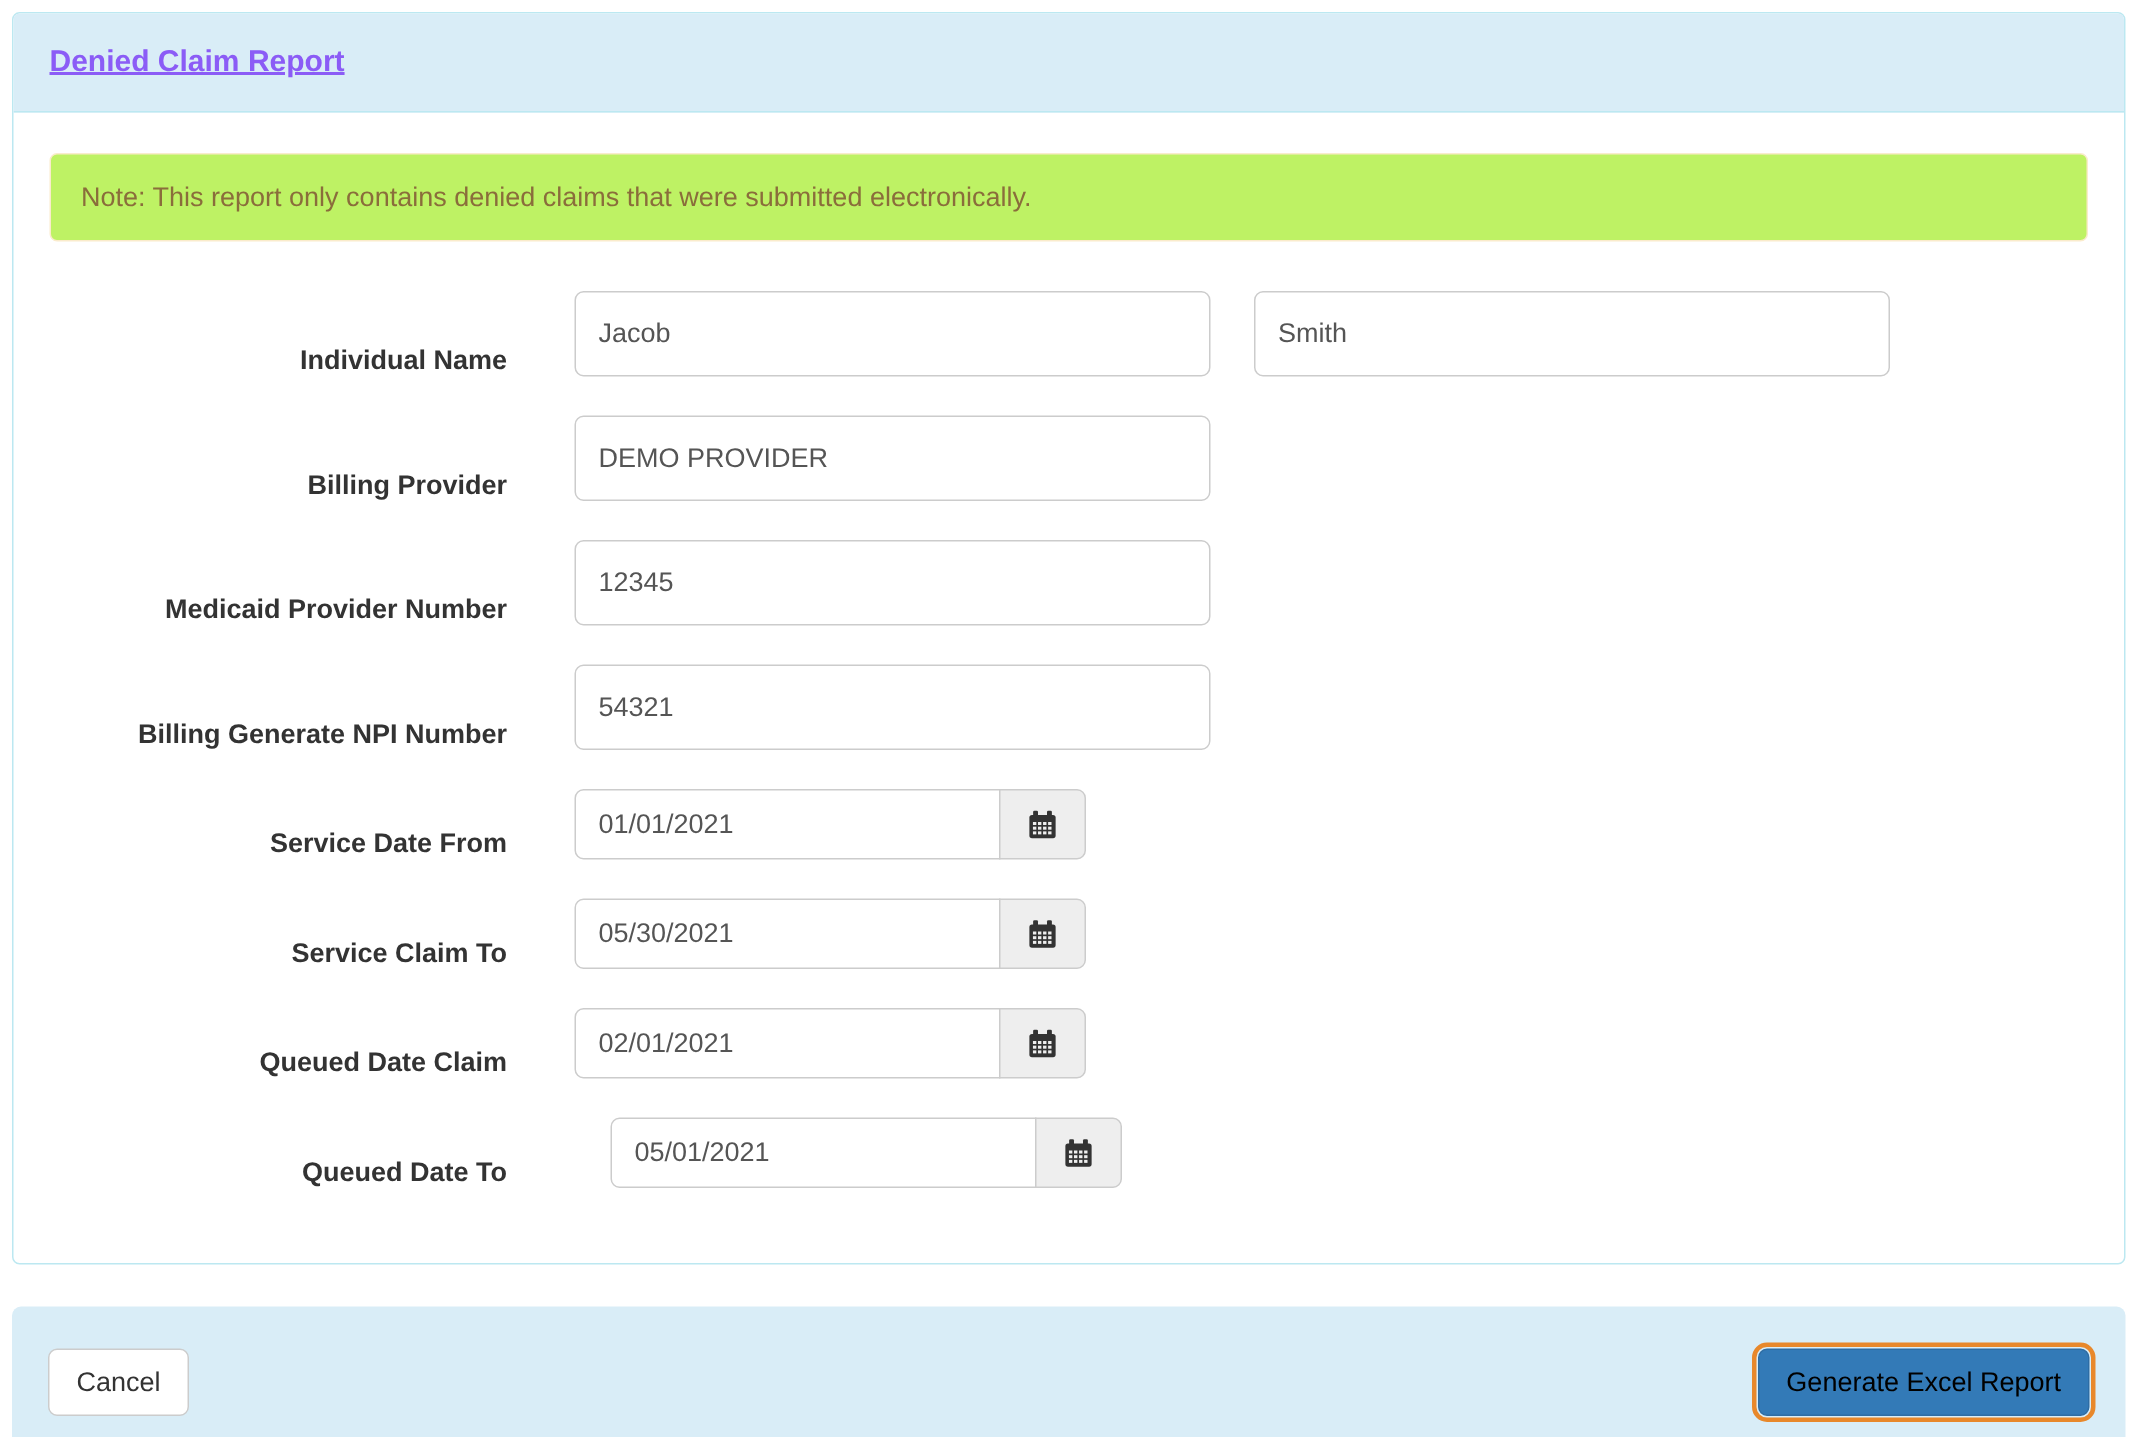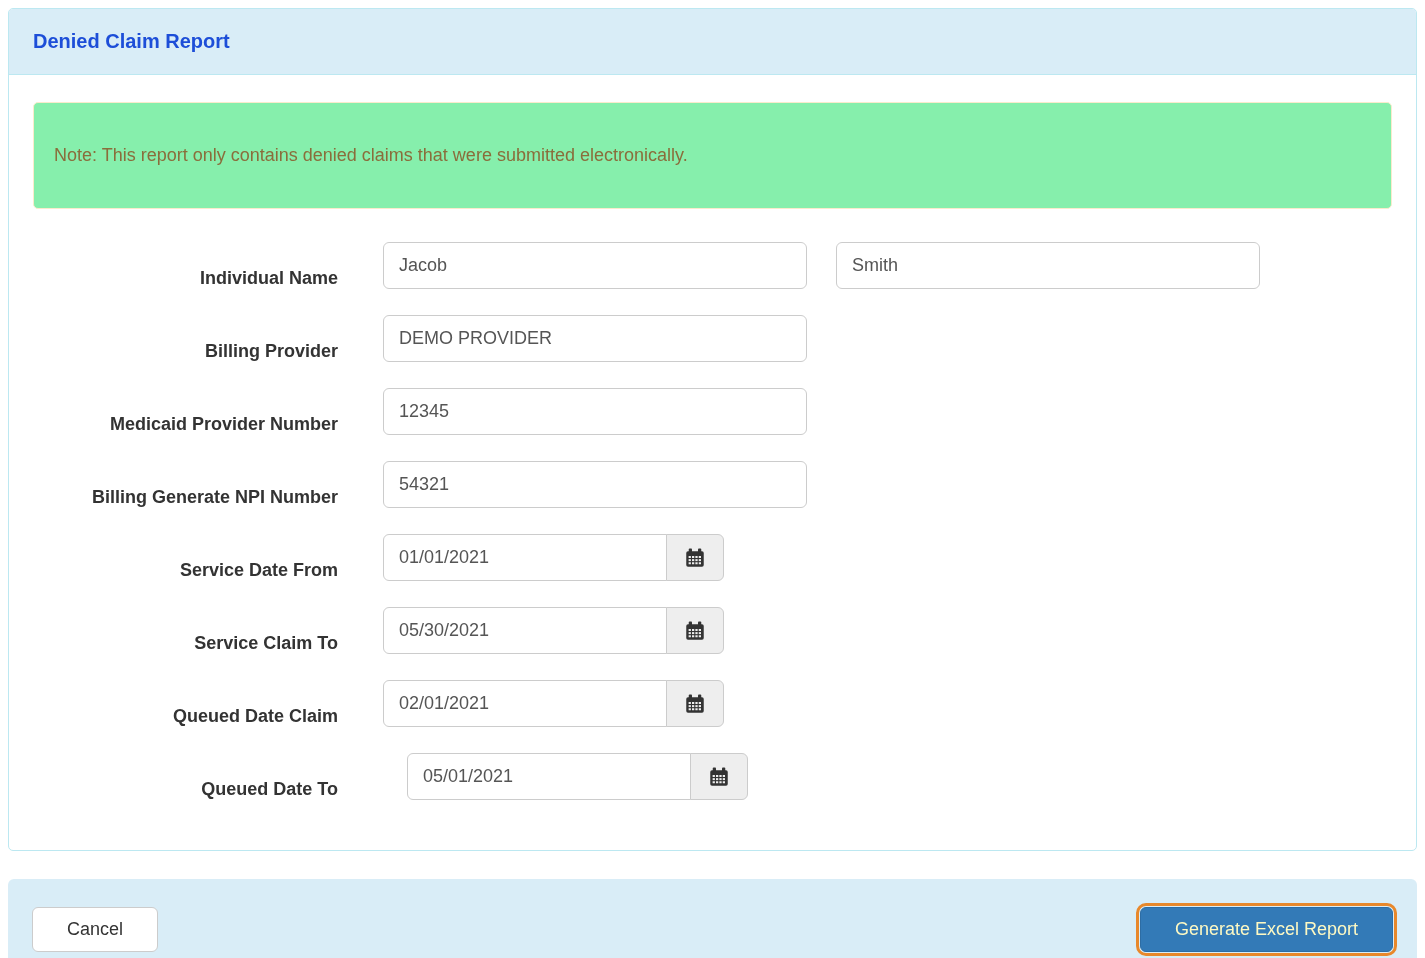--- a/index.html
+++ b/index.html
@@ -16,36 +16,37 @@
     border-radius: 5px;
     overflow: hidden;
     margin-bottom: 28px;
   }
   .panel-heading {
     background: #d9edf7;
     border-bottom: 1px solid #bce8f1;
     padding: 21px 24px;
   }
   .panel-title {
-    color: #1d4ed8;
+    color: #8b5cf6;
     font-size: 20px;
     font-weight: bold;
+    text-decoration: underline;
   }
   .panel-body {
     padding: 27px 24px 50px 24px;
   }
 
   
   .alert-note {
-    background: #86efac;
+    background: #bef264;
     border: 1px solid #faebcc;
     border-radius: 5px;
     color: #8a6d3b;
     font-size: 18px;
-    padding: 42px 20px;
+    padding: 18px 20px;
     margin-bottom: 33px;
   }
 
   
   .form-row {
     display: flex;
     align-items: flex-end;
     margin-bottom: 26px;
   }
   .form-row:last-child { margin-bottom: 0; gap: 24px; }
@@ -54,21 +55,21 @@
     text-align: right;
     font-size: 18px;
     font-weight: bold;
     color: #333;
     padding-top: 11px;
     margin-right: 45px;
     flex: none;
   }
   .text-input {
     width: 424px;
-    height: 47px;
+    height: 57px;
     border: 1px solid #ccc;
     border-radius: 6px;
     padding: 6px 15px;
     font-size: 18px;
     font-family: "Liberation Sans", sans-serif;
     color: #555;
     background: #fff;
     outline: none;
     flex: none;
   }
@@ -110,32 +111,32 @@
     height: 100px;
     padding: 0 24px;
     display: flex;
     align-items: center;
     justify-content: space-between;
   }
   .btn {
     font-family: "Liberation Sans", sans-serif;
     font-size: 18px;
     border-radius: 6px;
-    padding: 11px 34px;
+    padding: 11px 18px;
     cursor: pointer;
   }
   .btn-cancel {
     background: #ffffff;
     border: 1px solid #ccc;
     color: #333;
   }
   .btn-primary {
     background: #337ab7;
     border: 1px solid #2e6da4;
-    color: #fef9c3;
+    color: #000000;
     outline: 3px solid #e8882b;
     outline-offset: 1px;
   }
 </style>
 </head>
 <body>
 
 <div class="panel">
   <div class="panel-heading">
     <div class="panel-title">Denied Claim Report</div>

